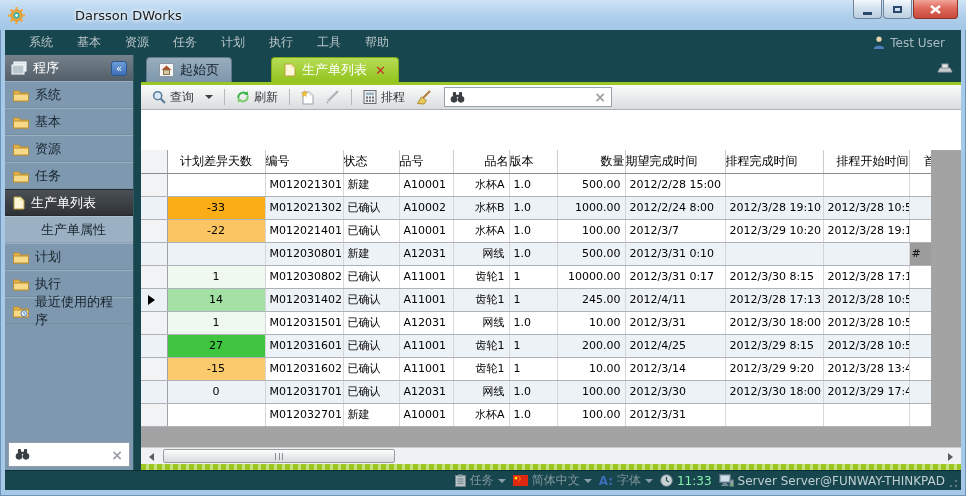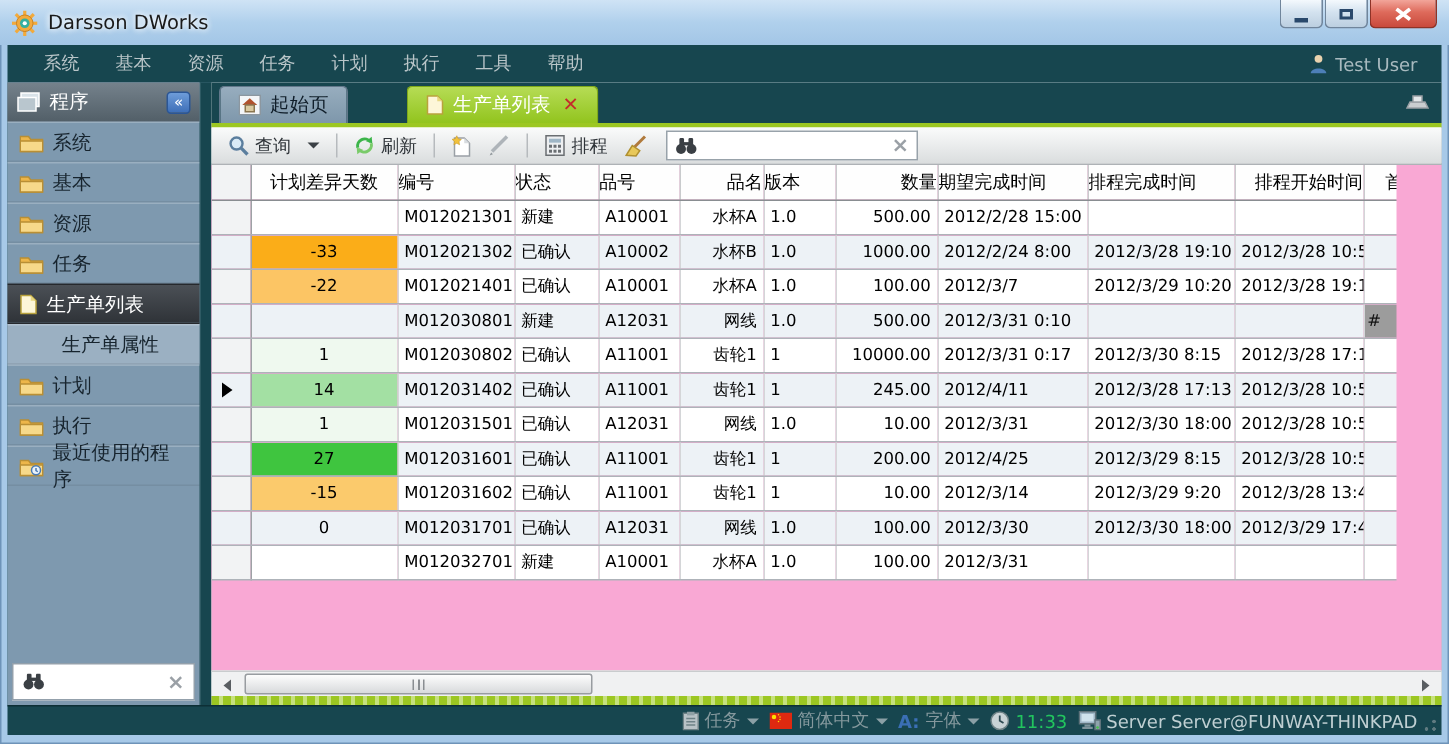--- a/index.html
+++ b/index.html
@@ -3,21 +3,21 @@
 <meta charset="utf-8">
 <style>
   *{box-sizing:border-box;margin:0;padding:0;}
   html,body{background:#e8e8e8;}
   body{font-family:"DejaVu Sans","Liberation Sans",sans-serif;}
   .window{position:relative;width:966px;height:496px;background:#A7C9E8;overflow:hidden;
           box-shadow:0 0 0 1px #6E93B8 inset;}
   
   .titlebar{position:absolute;top:0;left:0;right:0;height:30px;
     background:linear-gradient(#CFE3F5,#B0D0EC 50%,#A3C6E6);
-    display:flex;align-items:center;padding:0 8px;}
+    display:flex;align-items:center;padding:0 8px;gap:43px;}
   .app-logo{width:17px;height:17px;margin-right:7px;flex:0 0 auto;}
   .title-text{font-size:13px;color:#1A1A1A;text-shadow:0 0 4px #fff,0 0 4px #fff;}
   .winbtns{position:absolute;top:0;right:8px;display:flex;}
   .wbtn{height:19px;border:1px solid #70859B;border-top:none;border-radius:0 0 4px 4px;
     margin-left:1px;display:flex;align-items:center;justify-content:center;}
   .wbtn.min,.wbtn.max{width:29px;background:linear-gradient(#F4F9FD,#D3E2EF 45%,#BCCfE0);}
   .wbtn.close{width:45px;background:linear-gradient(#F2A59A,#DE6A5B 45%,#C94A3C);border-color:#8E3327;}
   .glyph-min{width:9px;height:3px;background:#29486B;margin-top:8px;}
   .glyph-max{width:9px;height:7px;border:2px solid #29486B;background:transparent;}
   
@@ -57,21 +57,21 @@
   .toolbar{height:25px;background:linear-gradient(#FAFBFB,#DADDDE);border-bottom:1px solid #AEB2B6;
     display:flex;align-items:center;padding:0 8px;gap:5px;flex:0 0 auto;}
   .tb-btn{display:flex;align-items:center;gap:4px;font-size:12px;color:#2E3338;padding:0 3px;}
   .tb-sep{width:1px;height:16px;background:#B6BABD;margin:0 3px;}
   .caret{width:0;height:0;border-left:4px solid transparent;border-right:4px solid transparent;border-top:4px solid #3A4045;}
   .caret.lite{border-top-color:#8BA0A6;}
   .tb-search{width:168px;height:20px;background:#fff;border:1px solid #98A2AA;display:flex;align-items:center;
     padding:0 5px;gap:5px;margin-left:4px;}
   .tb-search input{flex:1;border:none;outline:none;font-size:12px;min-width:0;background:transparent;}
   
-  .gridwrap{flex:1;background:#f9a8d4;overflow:hidden;position:relative;}
+  .gridwrap{flex:1;background:#a3a3a3;overflow:hidden;position:relative;margin-top:40px;}
   table.grid{border-collapse:collapse;table-layout:fixed;width:790px;}
   .grid th{height:23px;background:#FEFEFE;font-weight:normal;font-size:12px;color:#000;
     border-right:1px solid #C9CBCD;border-bottom:1px solid #898D91;text-align:center;
     white-space:nowrap;overflow:hidden;}
   .grid td{height:23px;font-size:11px;color:#000;border-right:1px solid #D4D6D8;border-bottom:1px solid #AEB3B9;
     white-space:nowrap;overflow:hidden;padding:0 4px;background:#fff;}
   .grid tr.alt td{background:#EDF2F6;}
   .grid th.ind,.grid td.ind{width:26px;background:#F2F3F4;border-right:1px solid #9EA2A6;padding:0;}
   .grid .c0{width:98px;text-align:center;}
   .grid .c1{width:78px;text-align:left;}
@@ -97,21 +97,21 @@
   .tri-r{width:0;height:0;border-top:4px solid transparent;border-bottom:4px solid transparent;border-left:5px solid #5A5E62;}
   .hs-thumb{position:absolute;left:22px;top:1px;width:232px;height:14px;border:1px solid #989CA0;border-radius:2px;
     background:linear-gradient(#FDFDFD,#D8DADC);display:flex;align-items:center;justify-content:center;}
   .hs-grip{width:8px;height:7px;border-left:1px solid #8A8E92;border-right:1px solid #8A8E92;
     background:linear-gradient(90deg,transparent 3px,#8A8E92 3px,#8A8E92 4px,transparent 4px);}
   .dashstrip{height:6px;flex:0 0 auto;background:repeating-linear-gradient(90deg,#9CC722 0 5px,#C6E07E 5px 8px);}
   
   .statusbar{position:absolute;left:5px;right:5px;bottom:6px;height:20px;background:#17464F;border-top:1px solid #0D2F36;
     display:flex;align-items:center;justify-content:flex-end;gap:7px;padding-right:16px;font-size:12px;color:#84989D;}
   .sb-group{display:flex;align-items:center;gap:4px;}
-  .time-text{color:#22c55e;}
+  .time-text{color:#86efac;}
   .server-text{color:#BFCfD2;}
   .grip{position:absolute;right:3px;bottom:2px;width:9px;height:9px;
     background:radial-gradient(circle at 7px 2px,#5F7A80 1px,transparent 1.4px),
                radial-gradient(circle at 7px 7px,#5F7A80 1px,transparent 1.4px),
                radial-gradient(circle at 2px 7px,#5F7A80 1px,transparent 1.4px);}
   .fontA{color:#3B6FB5;font-weight:bold;font-size:12px;}
 </style>
 </head>
 <body>
 

